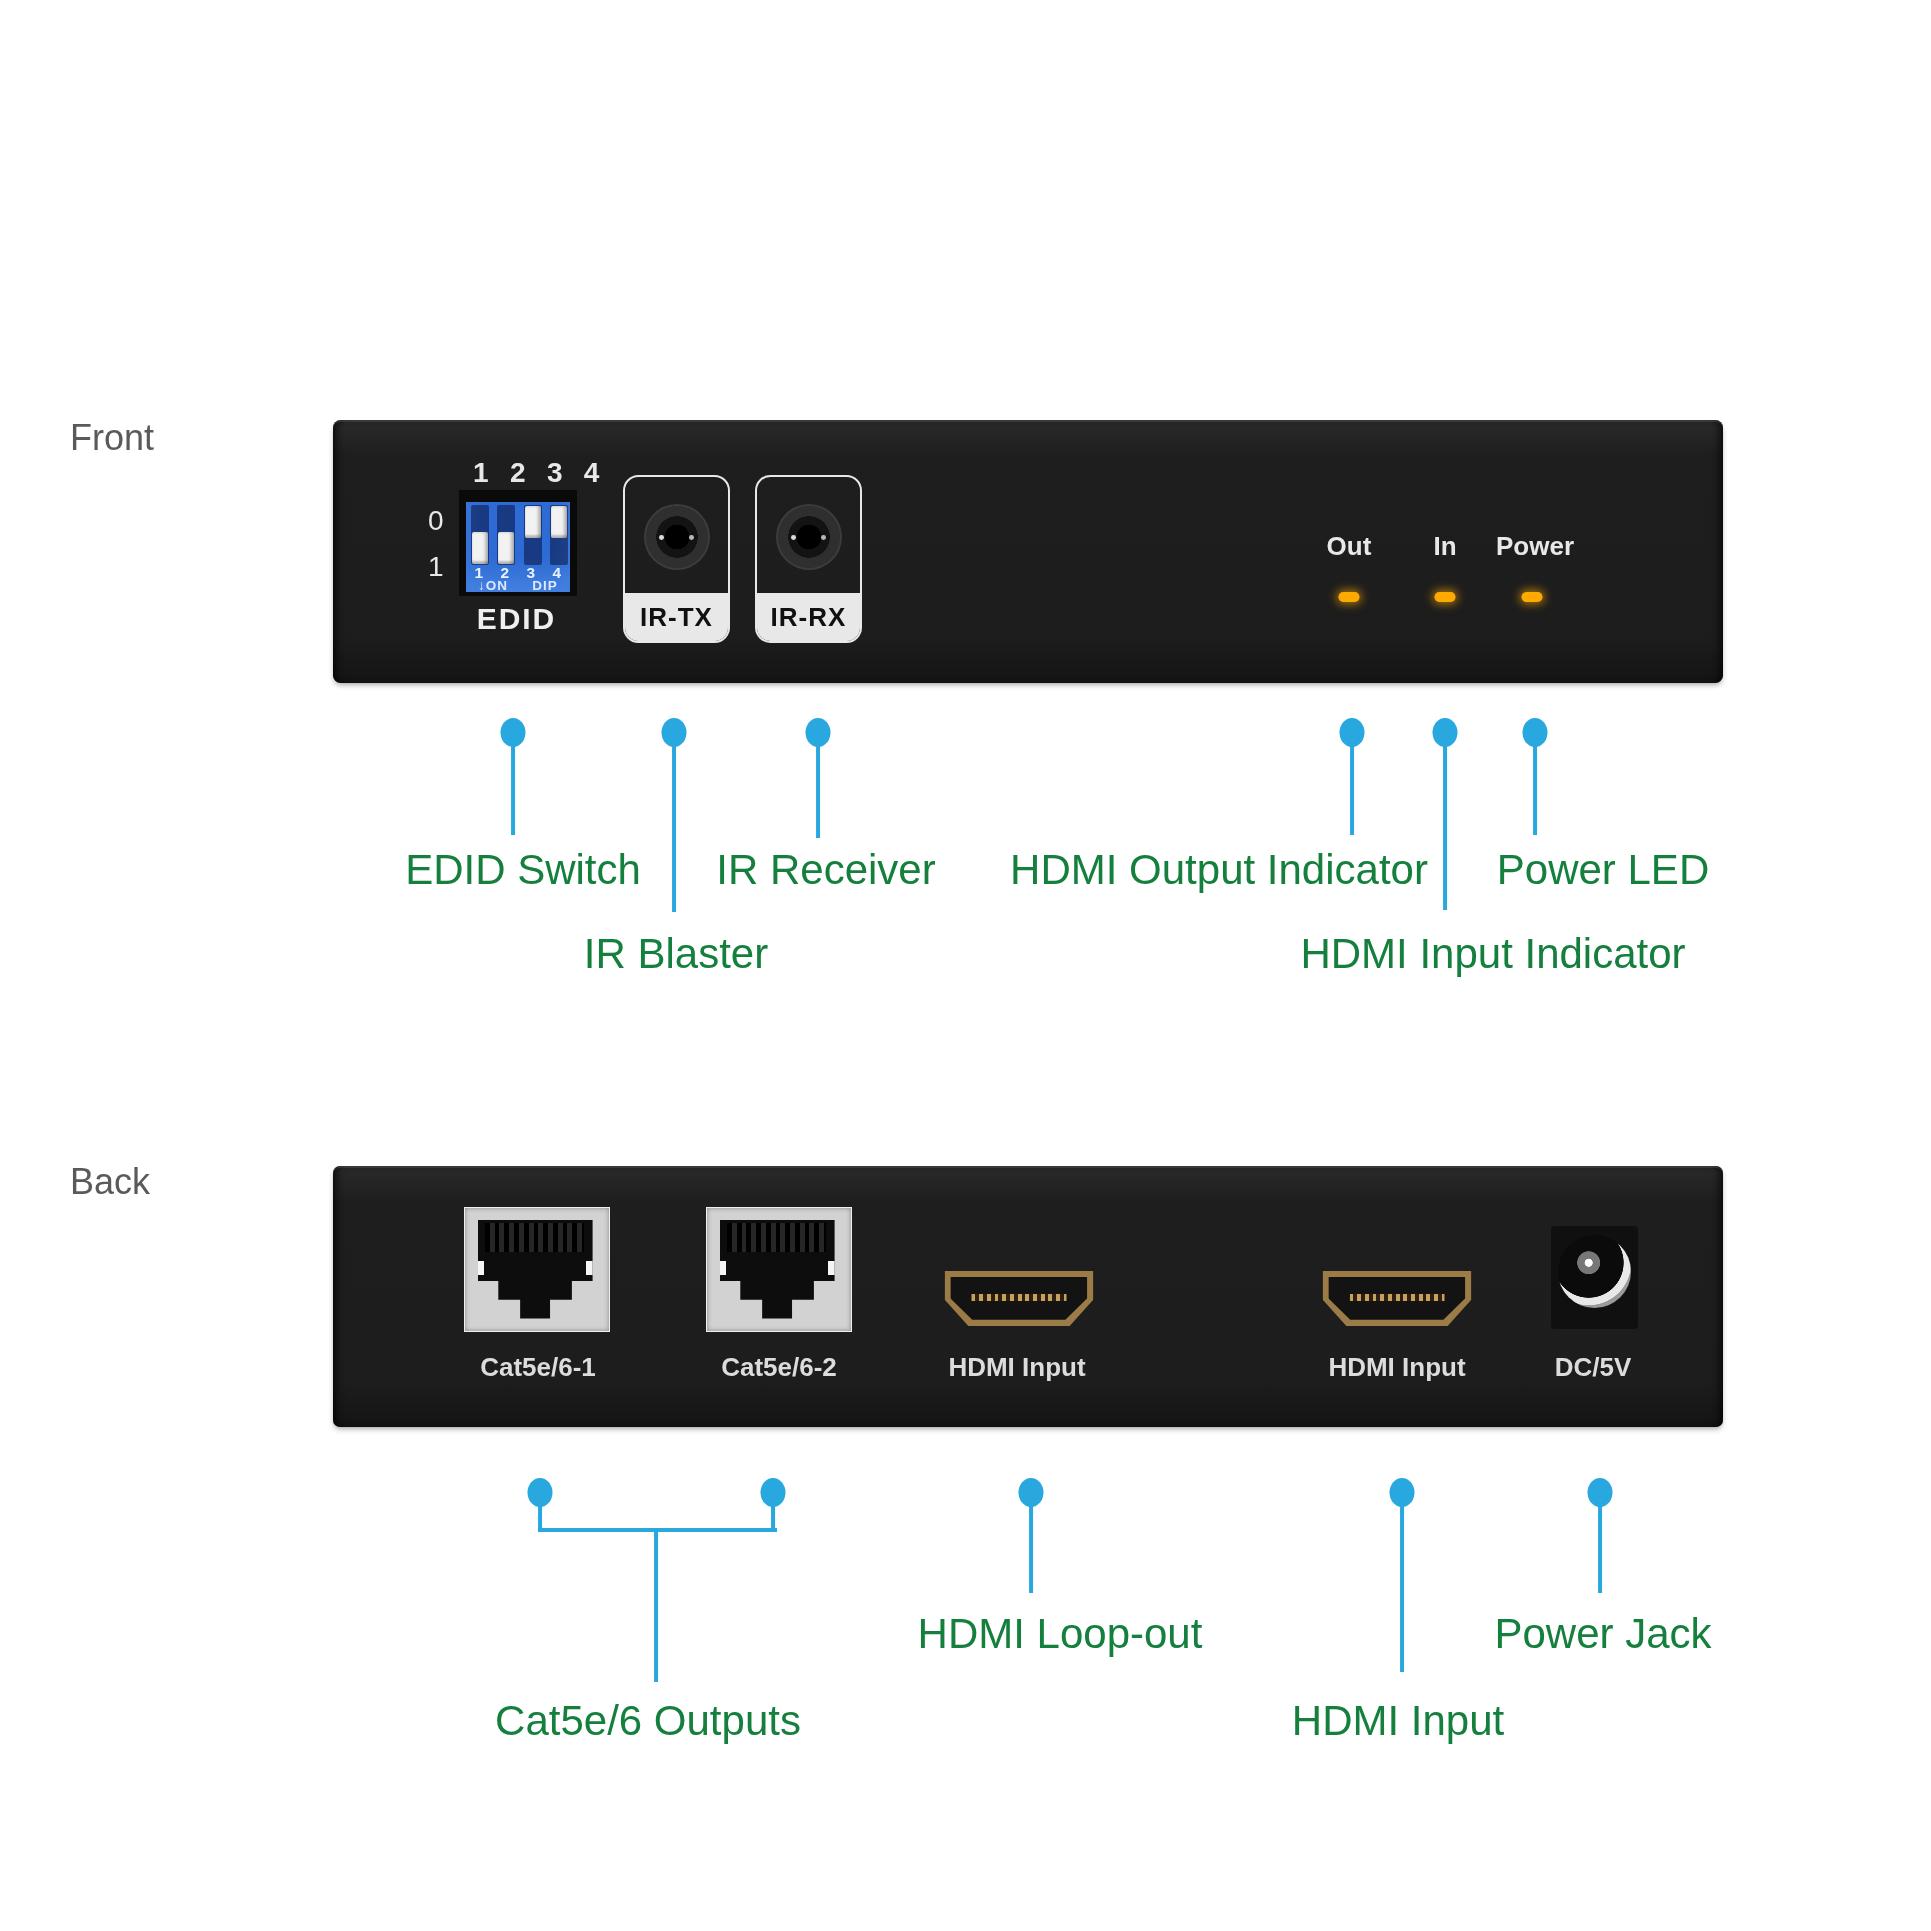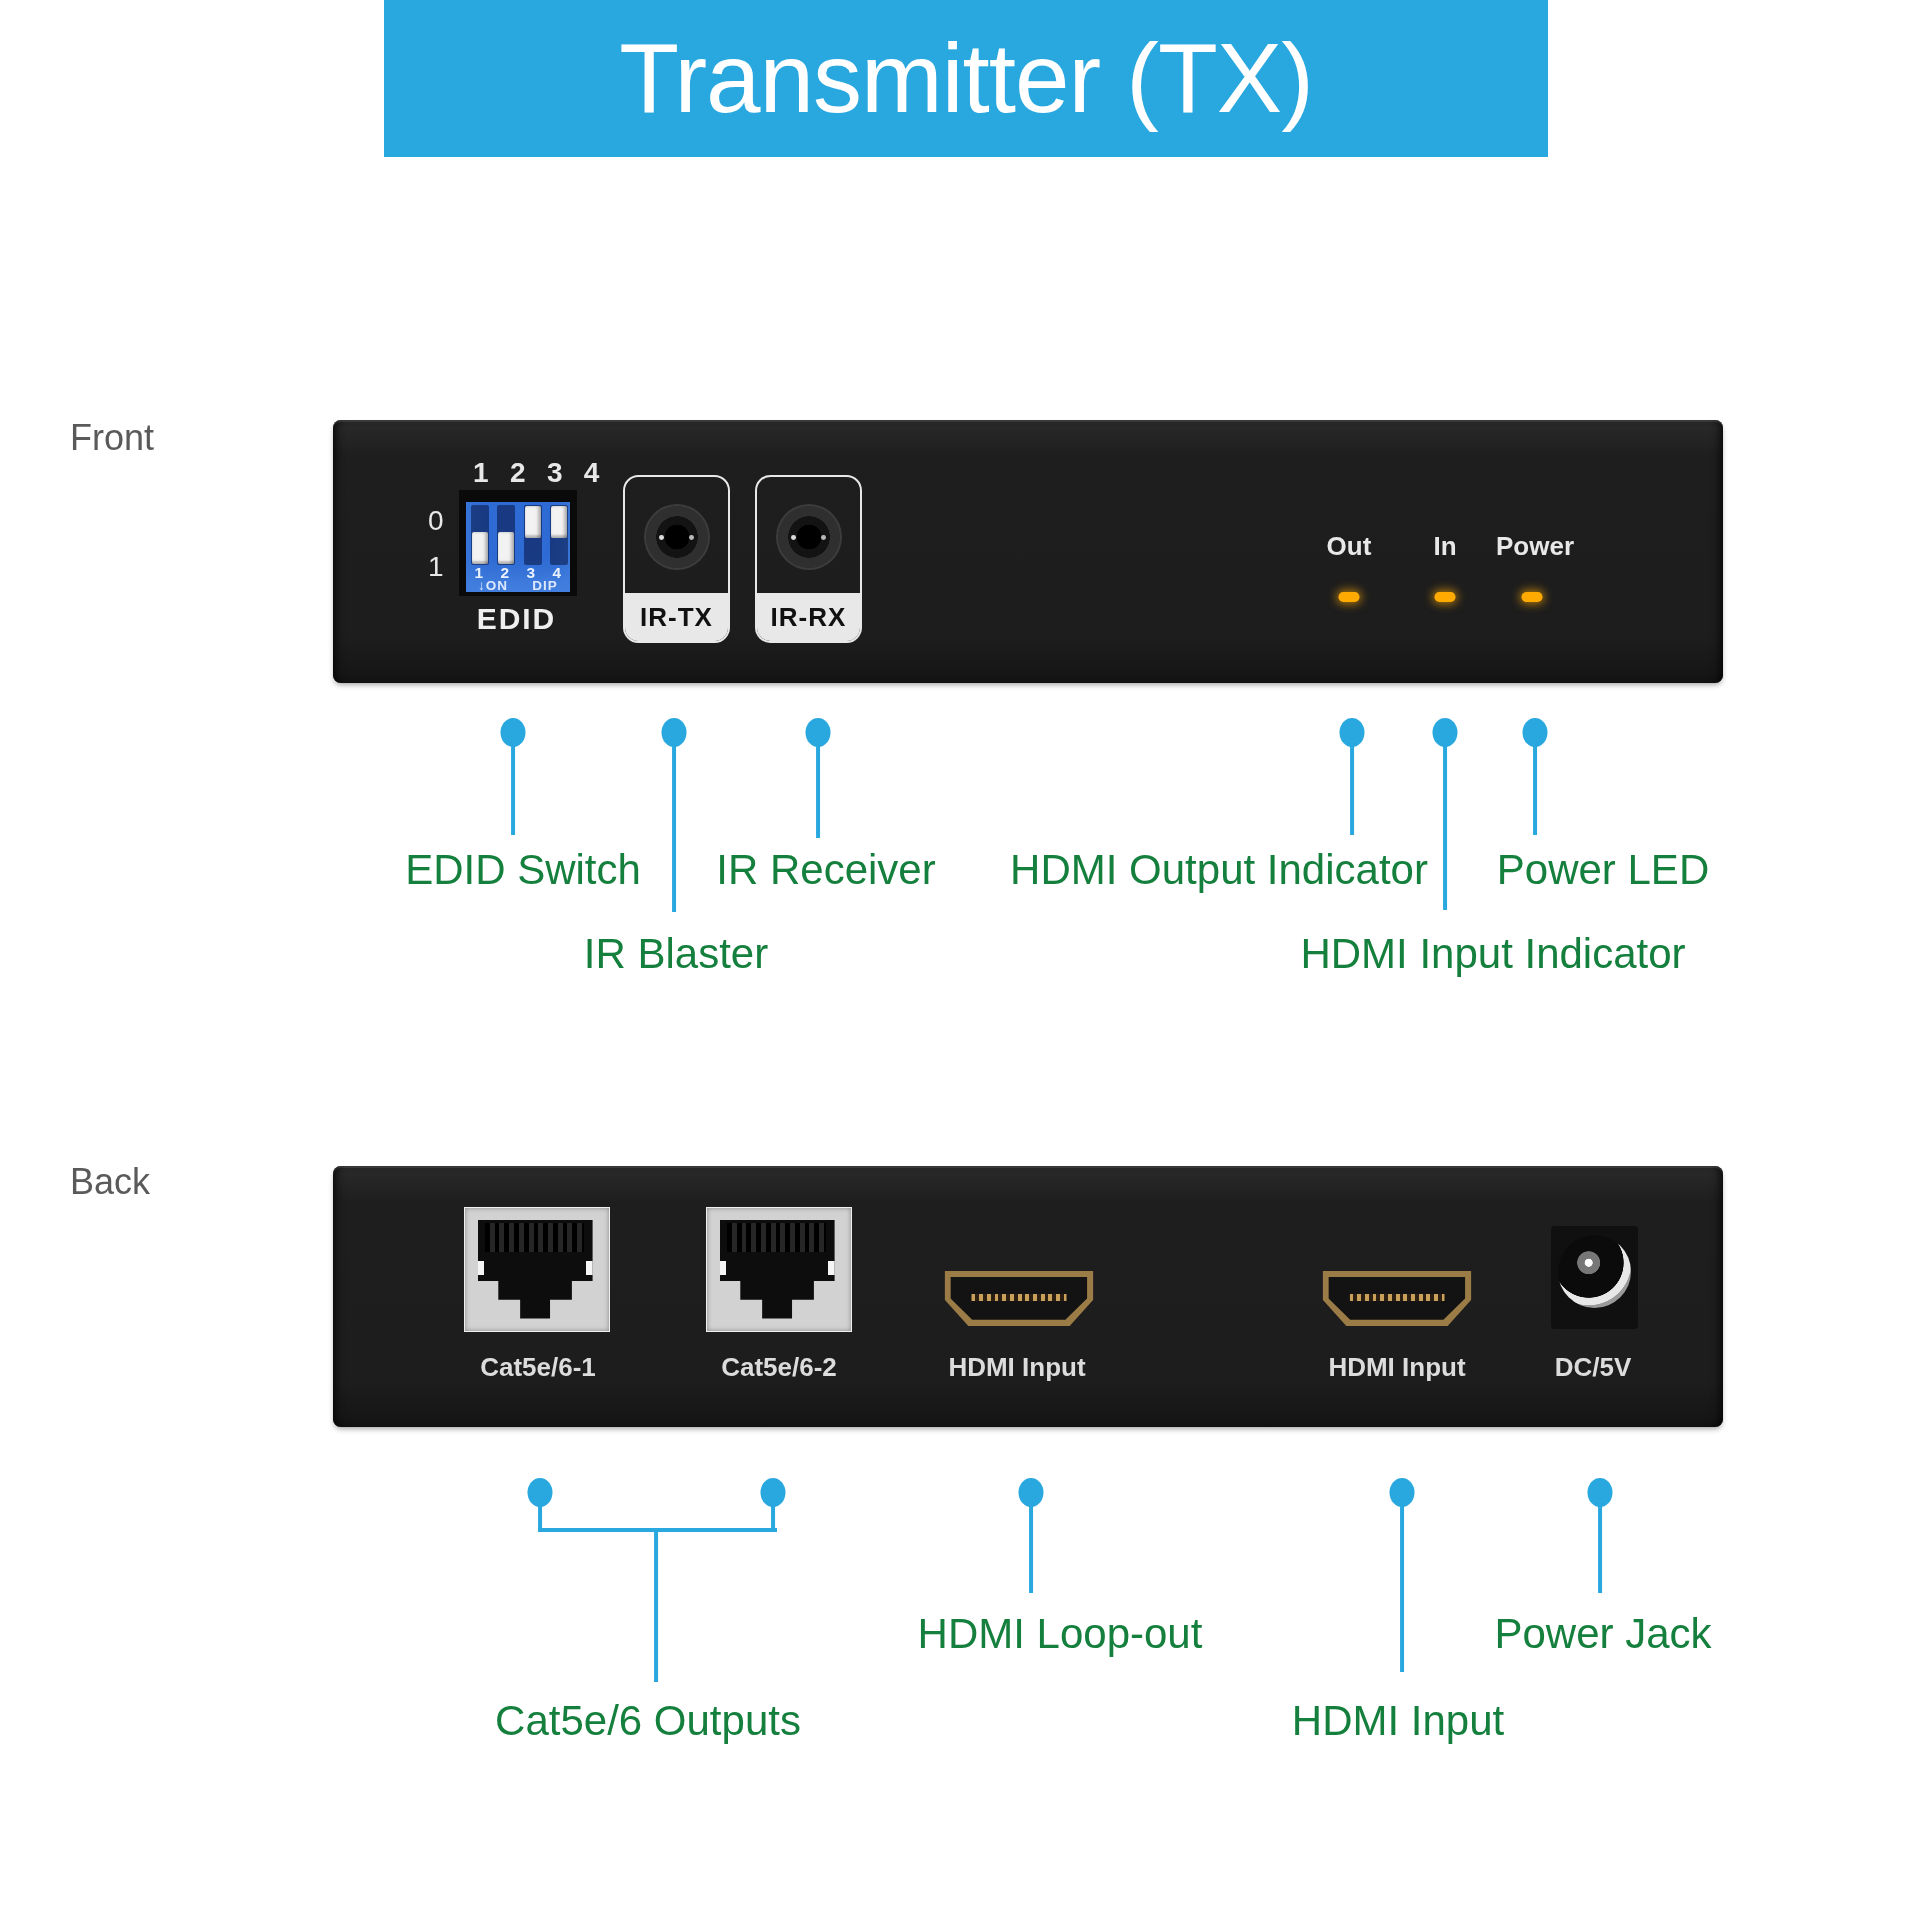--- a/index.html
+++ b/index.html
@@ -18,21 +18,21 @@
   .back-label{left:70px;top:1161px;}
 
   
   .device{left:333px;width:1390px;height:263px;border-radius:7.7px;
           background:linear-gradient(180deg,#2a2a2a 0,#1e1e1e 14%,#1d1d1d 82%,#141414 100%);
           box-shadow:inset 0 1.9px 0 rgba(255,255,255,.10),
                      inset 7.7px 0 9.7px -5.8px rgba(0,0,0,.9),
                      inset -7.7px 0 9.7px -5.8px rgba(0,0,0,.9),
                      0 3.9px 6.8px -2.9px rgba(0,0,0,.45);}
   .device-front{top:420px;}
-  .device-back{top:1166px;height:261px;}
+  .device-back{top:1166px;height:261px;border-radius:7px;}
 
   
   .dip-top-nums{left:140px;top:37px;width:87px;text-align:center;color:#e8e8e8;
                 font-size:28px;font-weight:700;letter-spacing:6.8px;white-space:nowrap;}
   .dip-zero{left:95px;top:85px;color:#e8e8e8;font-size:28px;}
   .dip-one{left:95px;top:131px;color:#e8e8e8;font-size:28px;}
   .dip-bezel{left:126px;top:70px;width:118px;height:106px;background:#0a0a0a;}
   .dip-blue{left:132px;top:81px;width:104px;height:90px;background:#2E6BD4;
             box-shadow:inset 0 -17.4px 21px rgba(130,190,255,.25);}
   .dip-slot{position:absolute;width:18.3px;height:60px;background:rgba(0,0,30,.45);border-radius:1.9px;}
@@ -123,23 +123,20 @@
   .bl3{left:1031px;top:1504px;height:89px;} .bl4{left:1402px;top:1504px;height:168px;}
   .bl5{left:1600px;top:1504px;height:89px;}
   .bt1{left:648px;top:1697px;} .bt2{left:1060px;top:1610px;}
   .bt3{left:1398px;top:1697px;} .bt4{left:1603px;top:1610px;}
 </style>
 </head>
 <body>
 
 <div id="canvas">
 
-  <div class="abs banner">
-    <div class="banner-text">Transmitter (TX)</div>
-  </div>
 
   <div class="abs section-label front-label">Front</div>
 
   <div class="abs device device-front">
 
     <div class="abs dip-top-nums">1 2 3 4</div>
     <div class="abs dip-zero">0</div>
     <div class="abs dip-one">1</div>
     <div class="abs dip-bezel">
       <div class="abs dip-blue" style="left:6.8px;top:11.6px;">

